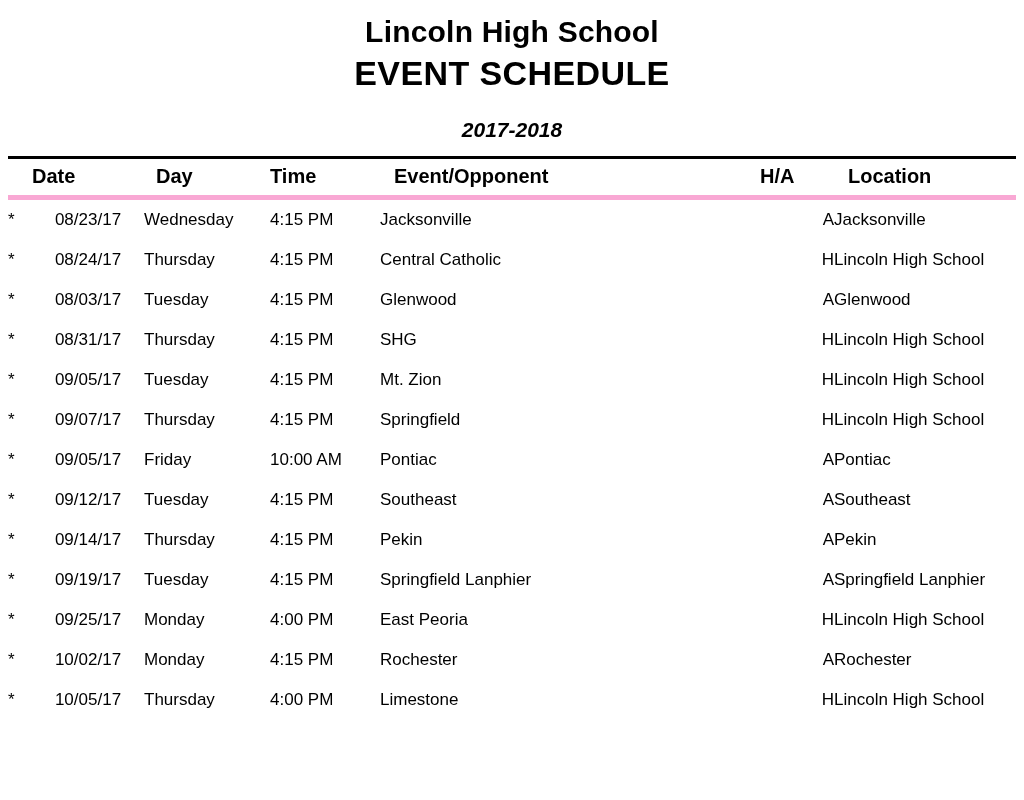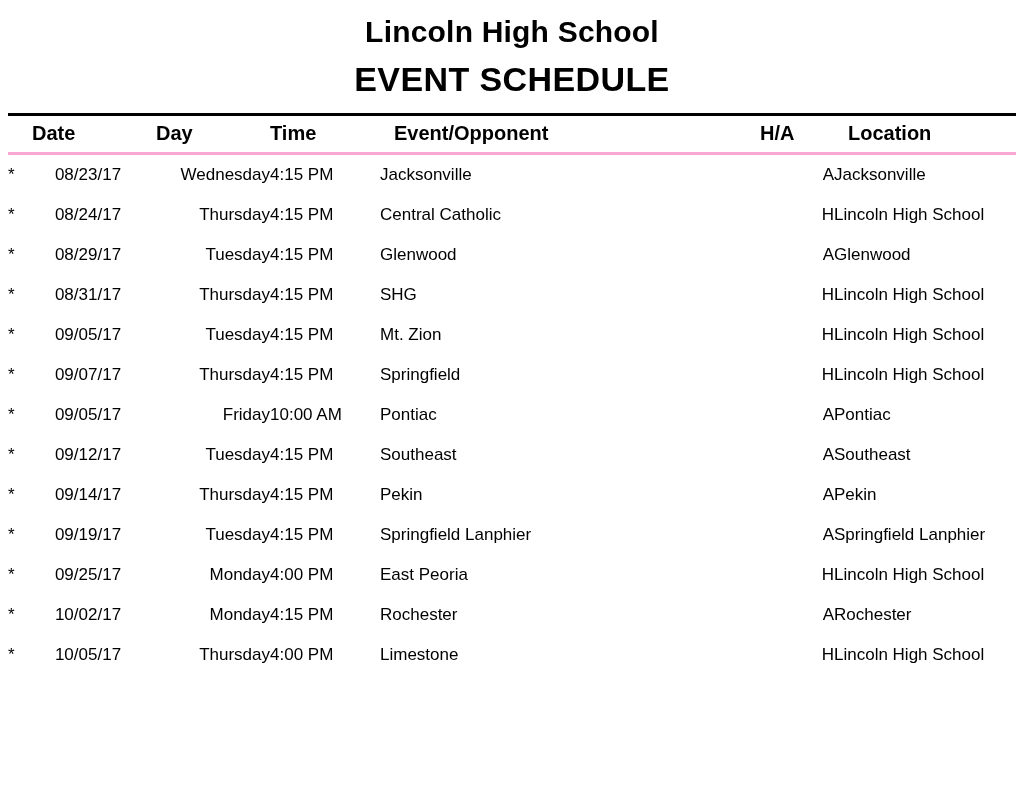--- a/index.html
+++ b/index.html
@@ -29,21 +29,21 @@
     font-size: 30px;
     font-weight: bold;
     line-height: 1.22;
     letter-spacing: 0.2px;
   }
   .doc-title {
     font-size: 34px;
     font-weight: bold;
     line-height: 1.18;
     letter-spacing: 0.4px;
-    margin-top: 8px;
+    margin-top: 2px;
   }
   .season {
     font-size: 21px;
     font-weight: bold;
     font-style: italic;
     margin-top: 24px;
     line-height: 1.2;
   }
   .team {
     font-size: 28px;
@@ -59,21 +59,21 @@
     width: 1008px;
     margin: 0 8px;
     border-collapse: collapse;
     table-layout: fixed;
   }
   table.schedule thead th {
     font-size: 20px;
     font-weight: bold;
     text-align: left;
     padding: 6px 0 7px 0;
-    border-bottom: 3px solid #f9a8d4;
+    border-bottom: 5px solid #f9a8d4;
     white-space: nowrap;
   }
   table.schedule tbody td {
     font-size: 17px;
     padding: 10px 0 10px 0;
     vertical-align: top;
     white-space: nowrap;
   }
   
   col.c-star { width: 24px; }
@@ -87,34 +87,35 @@
   .th-star { padding-left: 0 !important; }
   .th-date { text-align: left; }
   .th-day { text-align: left; padding-left: 12px !important; }
   .th-time { text-align: right; padding-right: 0 !important; }
   .th-event { text-align: left; padding-left: 14px !important; }
   .th-ha { text-align: right; padding-right: 0 !important; }
   .th-loc { text-align: left; padding-left: 14px !important; }
 
   td.star { text-align: left; font-size: 17px; padding-left: 2px; }
   td.date { text-align: center; padding-left: 8px; }
-  td.day { text-align: right; padding-right: 6px; }
+  td.day { text-align: left; padding-right: 6px; }
   td.time { }
   td.event { text-align: left; padding-left: 14px; }
   td.ha { text-align: right; }
   td.loc { text-align: left; padding-left: 14px; }
 </style>
 </head>
 <body>
 
 <div class="page">
 
   <div class="header">
     <div class="school-name">Lincoln High School</div>
     <div class="doc-title">EVENT SCHEDULE</div>
+    <div class="season">2017-2018</div>
   </div>
 
   <div class="rule"></div>
 
   <table class="schedule">
     <colgroup>
       <col class="c-star">
       <col class="c-date">
       <col class="c-day">
       <col class="c-time">
@@ -147,21 +148,21 @@
           <td class="star">*</td>
           <td class="date">08/24/17</td>
           <td class="day">Thursday</td>
           <td class="time">4:15 PM</td>
           <td class="event">Central Catholic</td>
           <td class="ha">H</td>
           <td class="loc">Lincoln High School</td>
         </tr>
         <tr>
           <td class="star">*</td>
-          <td class="date">08/29/17</td>
+          <td class="date">08/03/17</td>
           <td class="day">Tuesday</td>
           <td class="time">4:15 PM</td>
           <td class="event">Glenwood</td>
           <td class="ha">A</td>
           <td class="loc">Glenwood</td>
         </tr>
         <tr>
           <td class="star">*</td>
           <td class="date">08/31/17</td>
           <td class="day">Thursday</td>

